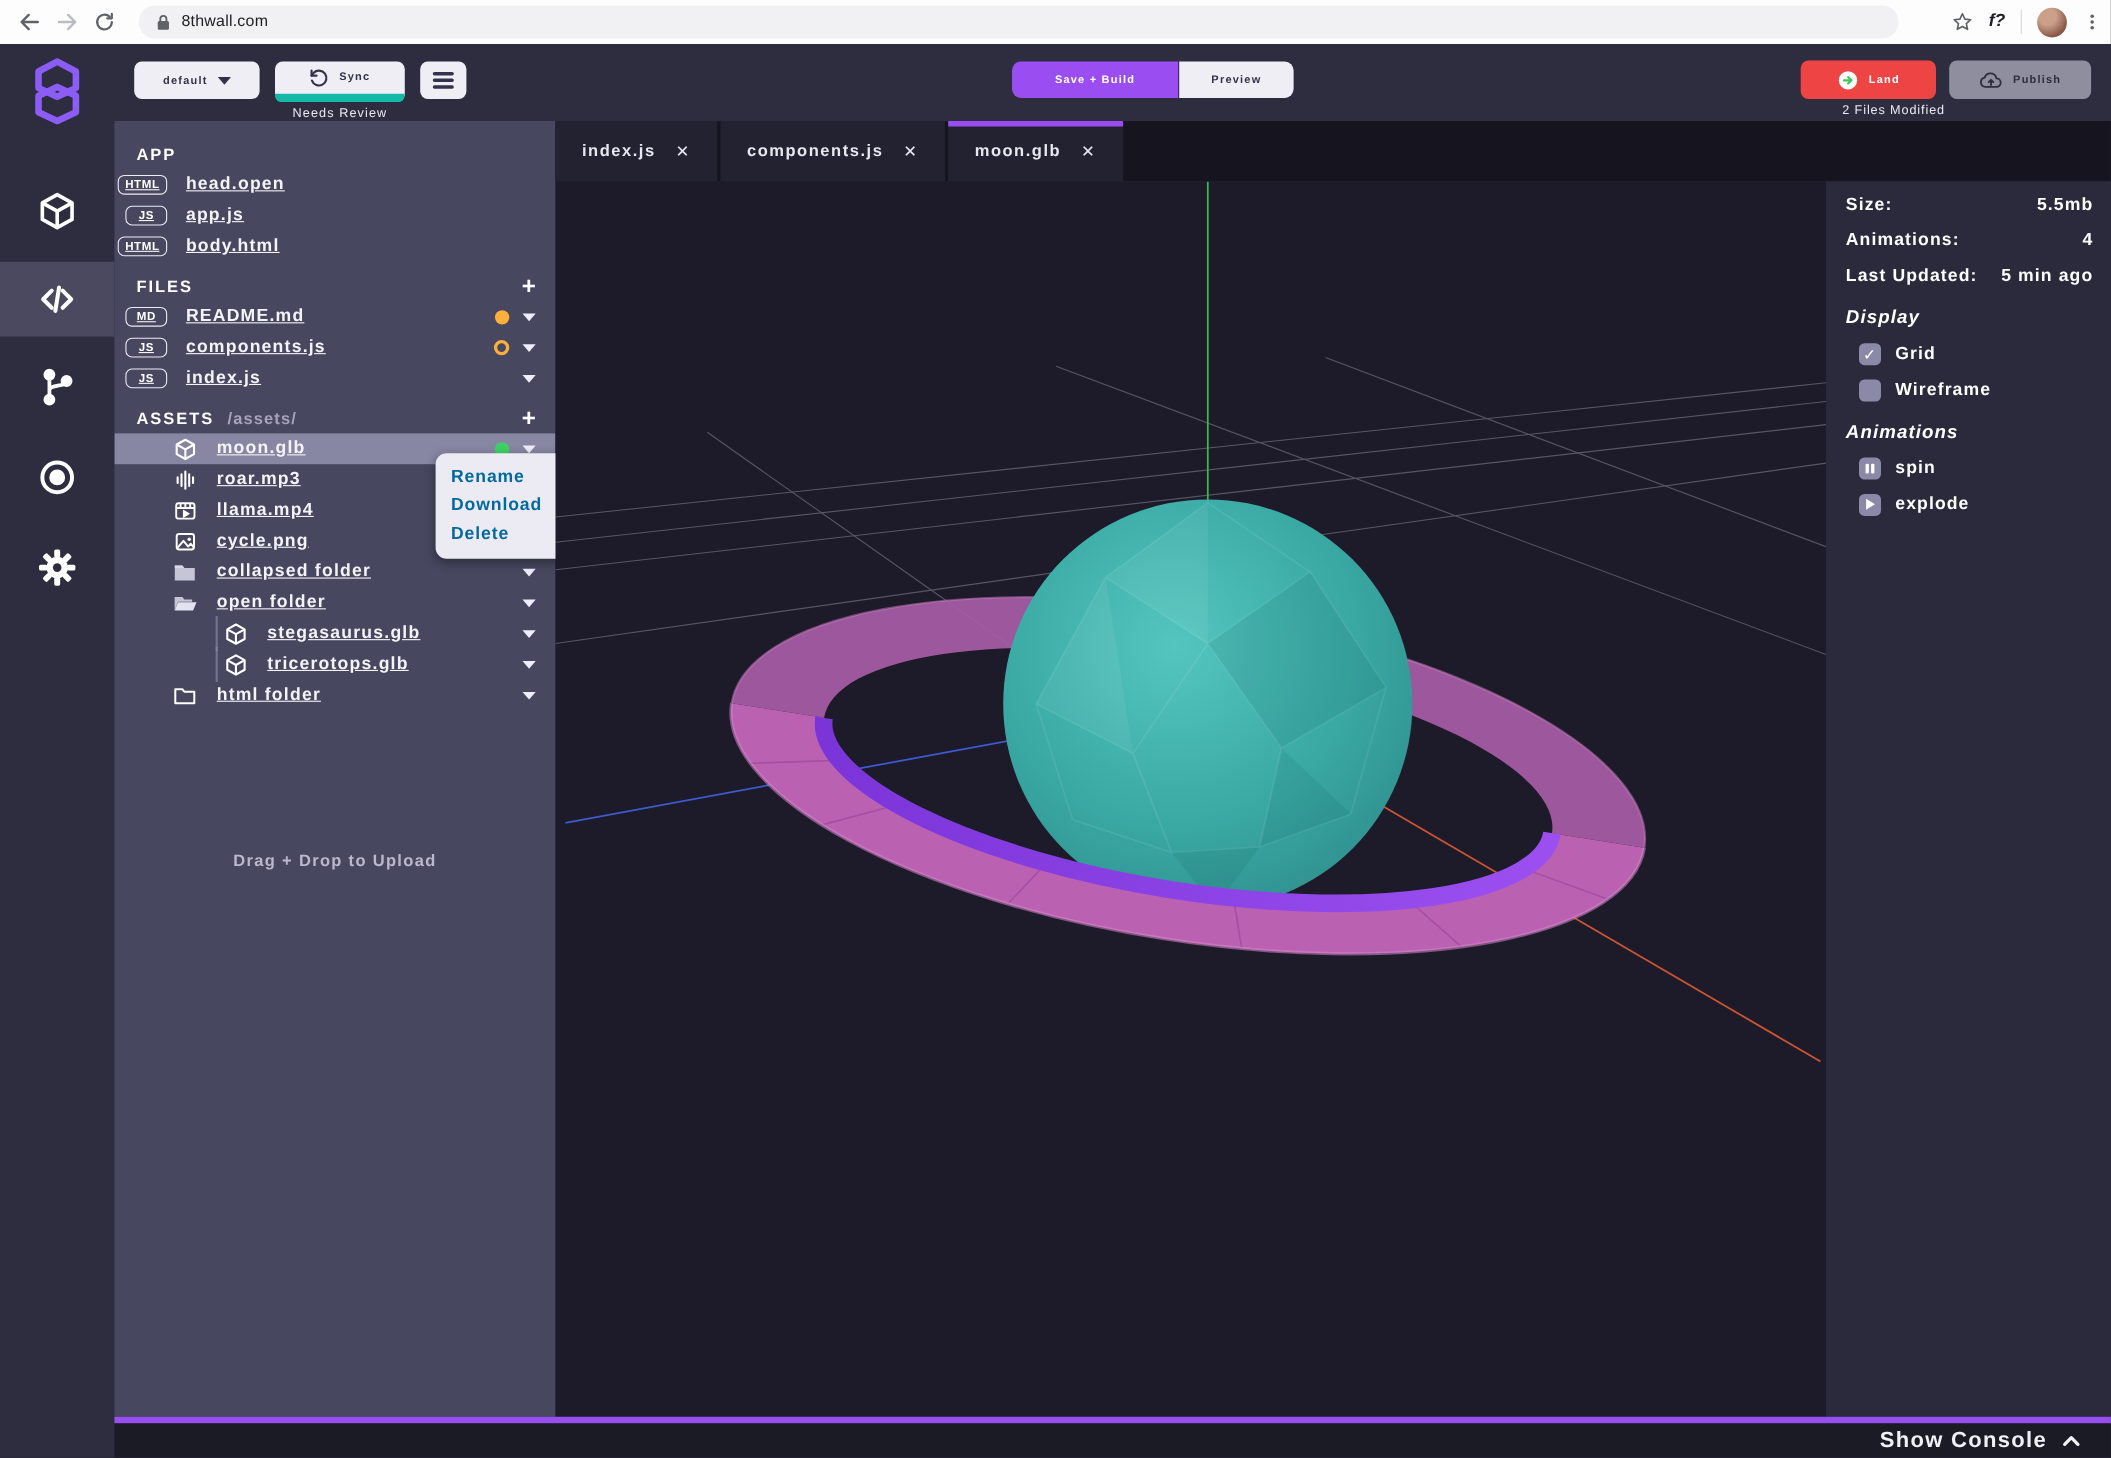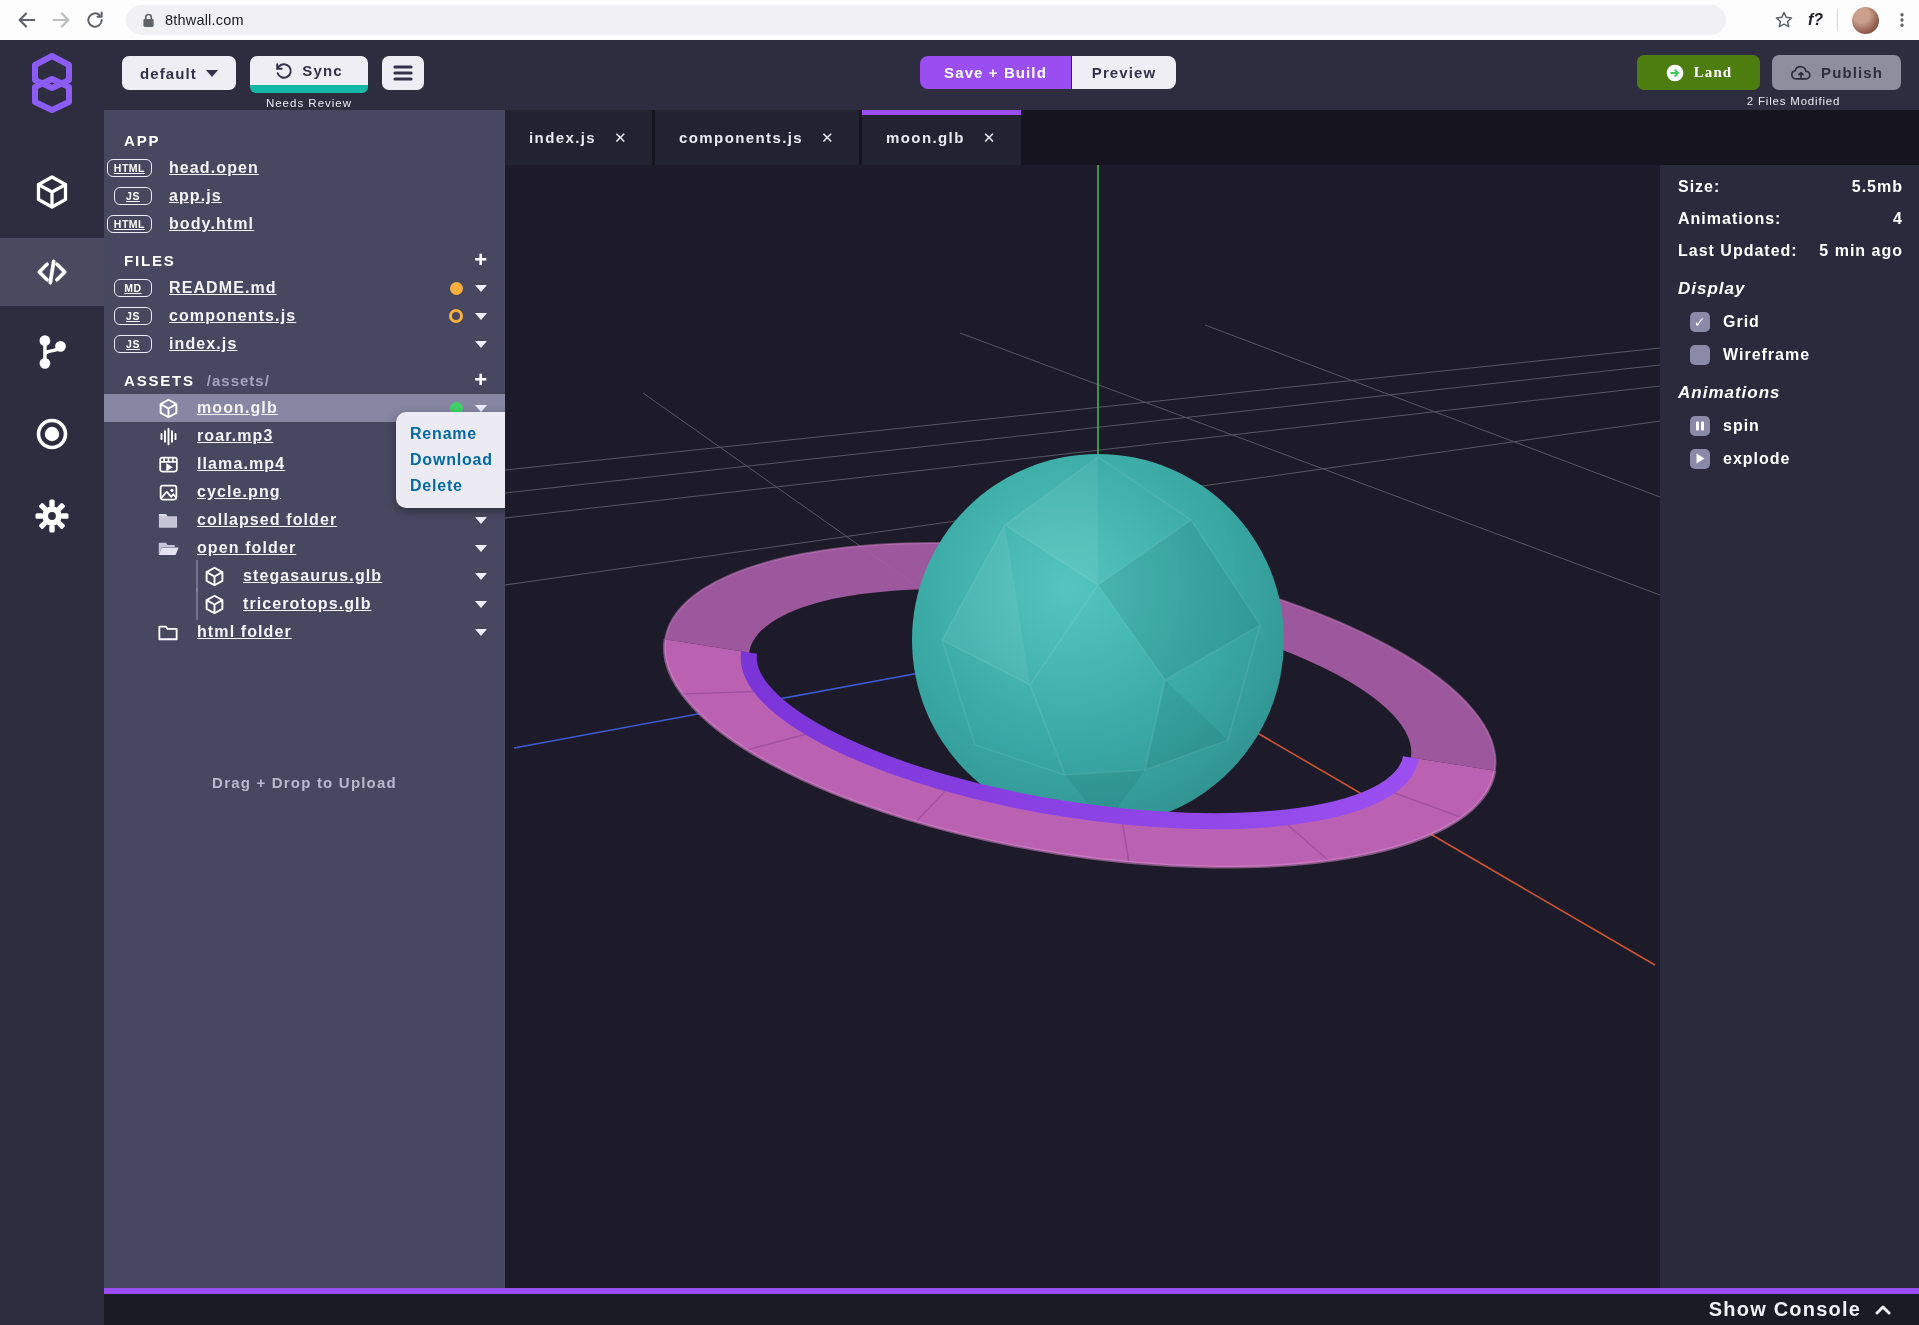--- a/index.html
+++ b/index.html
@@ -30,30 +30,30 @@
   #console-bar{left:104px;top:1294px;width:1815px;height:31px;background:#1b1b25;
                display:flex;align-items:center;justify-content:flex-end;padding-right:28px;box-sizing:border-box;gap:14px;}
   #console-label{color:#f0f0f6;font-size:20px;font-weight:bold;letter-spacing:1.2px;}
 
   
   .rail-item{width:104px;height:68px;display:flex;align-items:center;justify-content:center;cursor:pointer;}
   .rail-item.active{background:#4a4960;}
 
   
   .tbtn{display:flex;align-items:center;justify-content:center;gap:9px;border-radius:7px;
-        font-weight:bold;font-size:15px;letter-spacing:1.1px;cursor:pointer;box-sizing:border-box;}
+        font-weight:bold;font-size:10px;letter-spacing:1.1px;cursor:pointer;box-sizing:border-box;}
   .light{background:#efeef4;color:#33324a;}
   #btn-default{left:122px;top:56px;width:114px;height:34px;}
   #btn-sync{left:250px;top:56px;width:118px;height:37px;border-bottom:8px solid #14b8a6;border-radius:7px 7px 6px 6px;}
   #sync-status{left:250px;top:97px;width:118px;text-align:center;color:#e9e9f2;font-size:11.5px;letter-spacing:1px;}
   #btn-menu{left:382px;top:56px;width:42px;height:34px;}
   #btn-save{left:920px;top:56px;width:151px;height:33px;border-radius:8px 0 0 8px;background:#9a4df0;color:#fff;}
   #btn-preview{left:1072px;top:56px;width:104px;height:33px;border-radius:0 8px 8px 0;}
-  #btn-land{left:1637px;top:55px;width:123px;height:35px;background:#4d7c0f;color:#fff;font-family:Liberation Serif, serif;}
-  #land-status{left:1732px;top:95px;width:123px;text-align:center;color:#e9e9f2;font-size:11.5px;letter-spacing:.8px;}
+  #btn-land{left:1637px;top:55px;width:123px;height:35px;background:#ef4444;color:#fff;}
+  #land-status{left:1660px;top:95px;width:123px;text-align:center;color:#e9e9f2;font-size:11.5px;letter-spacing:.8px;}
   #btn-publish{left:1772px;top:55px;width:129px;height:35px;background:#8f8e9f;color:#2e2d40;}
 
   
   #tree{padding-top:8px;}
   .t-section{position:relative;height:28px;display:flex;align-items:center;padding-left:20px;margin-top:8px;
              color:#fff;font-size:15px;font-weight:bold;letter-spacing:1.8px;}
   .t-path{margin-left:12px;color:#a5a4bc;font-weight:bold;letter-spacing:1px;font-size:15px;}
   .t-plus{position:absolute;right:16px;top:0;height:28px;display:flex;align-items:center;
           color:#fff;font-size:22px;font-weight:bold;cursor:pointer;}
   .t-row{position:relative;height:28px;display:flex;align-items:center;color:#f4f4f8;

